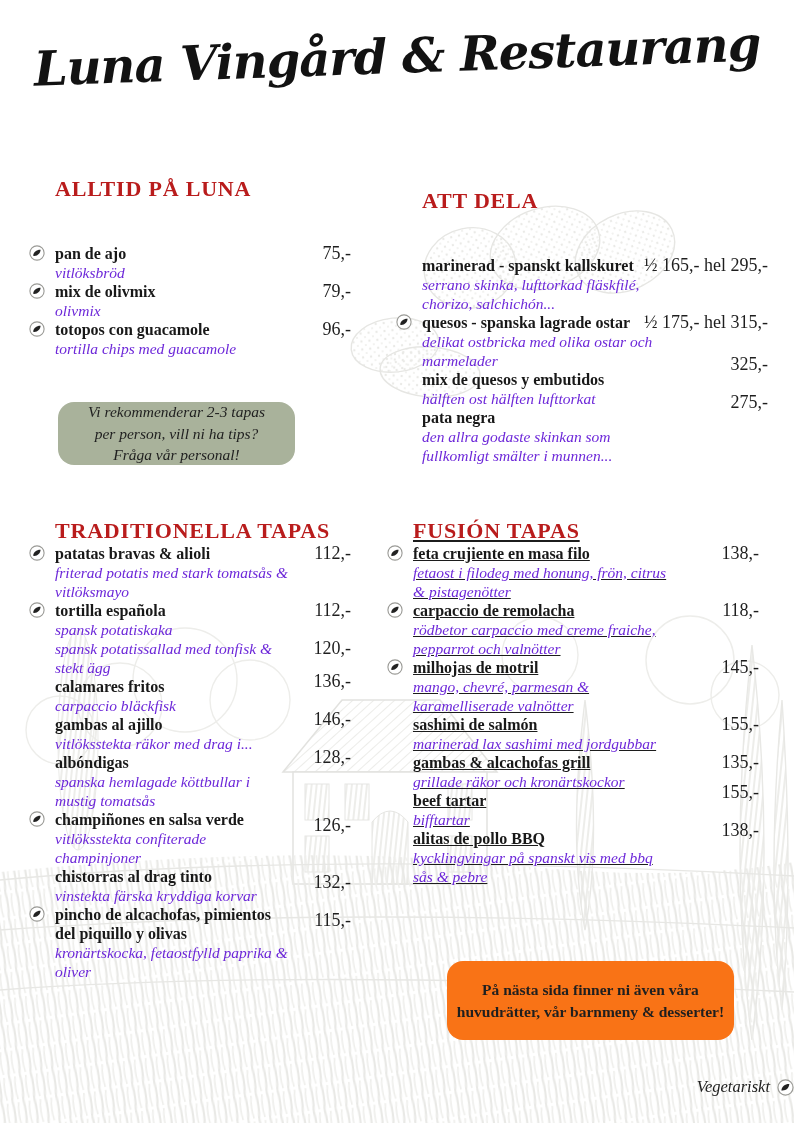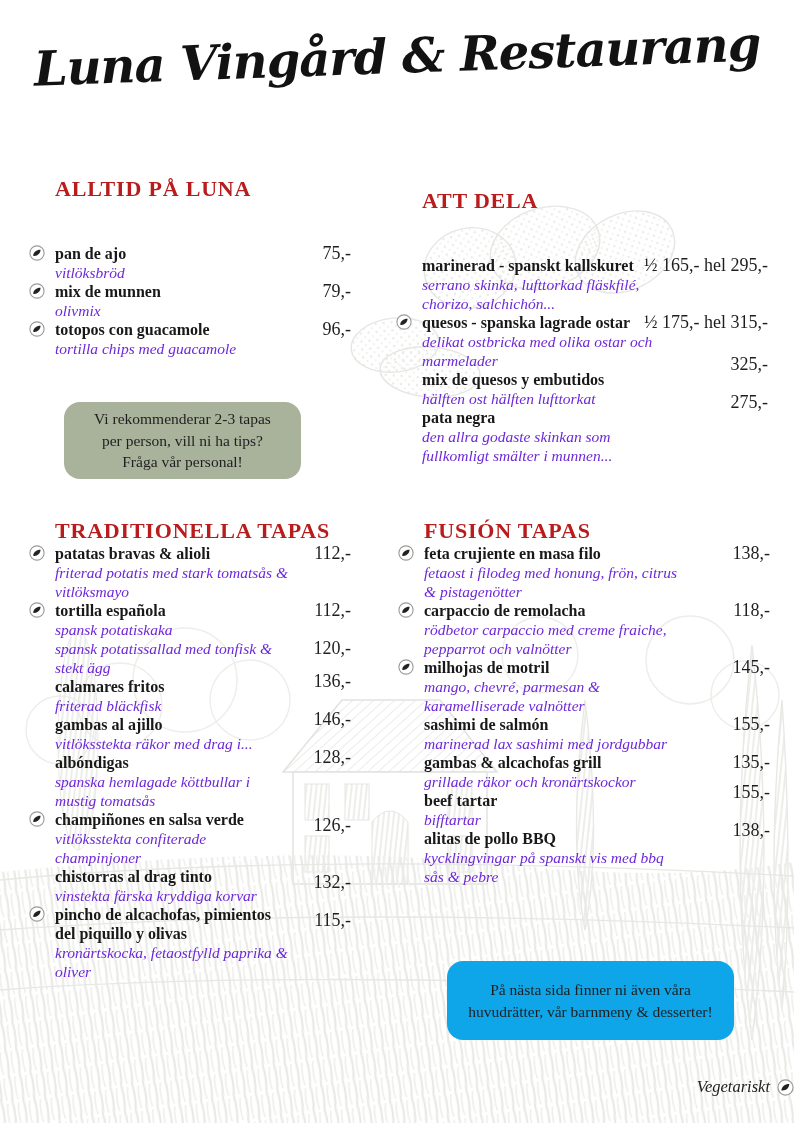--- a/index.html
+++ b/index.html
@@ -13,21 +13,21 @@
     position:absolute;top:28px;left:0;right:0;z-index:2;
     text-align:center;
     font-family:"DejaVu Serif",serif;font-style:italic;font-weight:bold;
     font-size:48px;letter-spacing:-1px;color:#121212;
     transform:rotate(-2deg);
   }
   .section{position:absolute;z-index:2;}
   #sec-alltid{left:55px;top:176px;width:296px;}
   #sec-share{left:422px;top:176px;width:346px;margin-top:12px;}
   #sec-trad{left:55px;top:518px;width:296px;}
-  #sec-fusion{left:424px;top:518px;width:346px;}
+  #sec-fusion{left:413px;top:518px;width:346px;text-decoration:underline;}
   .section h2{
     margin:0;font-size:22px;line-height:26px;font-weight:bold;
     letter-spacing:.8px;color:#b91c1c;
   }
   #sec-alltid h2,#sec-share h2{margin-bottom:42px;}
   #sec-trad h2,#sec-fusion h2{}
   .items{display:block;}
   .menu-item{position:relative;}
   .item-name{
     font-weight:bold;font-size:16px;line-height:19px;color:#181818;
@@ -51,21 +51,21 @@
   .veg-badge{
     position:absolute;left:-26px;top:1px;width:16px;height:16px;display:block;
   }
   .veg-badge svg{display:block;width:16px;height:16px;}
   .note{
     position:absolute;z-index:2;border-radius:16px;
     display:flex;align-items:center;justify-content:center;text-align:center;
     font-size:15.5px;line-height:21.5px;color:#1f1f1f;white-space:pre-line;
     padding:0 8px;box-sizing:border-box;
   }
-  .note-tips{left:64px;top:402px;width:237px;height:77px;}
+  .note-tips{left:58px;top:402px;width:237px;height:63px;font-style:italic;}
   .note-next{left:447px;top:961px;width:287px;height:79px;}
   .legend{
     position:absolute;z-index:2;left:0;right:0;top:1077px;
     display:flex;align-items:center;justify-content:flex-end;gap:7px;
     font-style:italic;font-size:16.5px;color:#1e1e1e;
   }
   .legend .veg-badge{position:static;width:17px;height:17px;}
   .legend .veg-badge svg{width:17px;height:17px;}
 </style>
 </head>
@@ -153,21 +153,21 @@
     <div class="item-desc">vitlöksbröd</div>
   </div>
 
   <div class="menu-item">
     <span class="veg-badge">
       <svg viewBox="0 0 16 16" xmlns="http://www.w3.org/2000/svg">
         <circle cx="8" cy="8" r="7.1" fill="#ffffff" stroke="#9a9a96" stroke-width="1.1"></circle>
         <path d="M4.1 10.8 C4.5 7.2 7.4 4.7 11.6 4.8 C11.3 8.7 8.3 11.4 4.1 10.8 Z" fill="#222222"></path>
       </svg>
     </span>
-    <div class="item-name">mix de munnen</div>
+    <div class="item-name">mix de olivmix</div>
     <div class="item-price">79,-</div>
     <div class="item-desc">olivmix</div>
   </div>
 
   <div class="menu-item">
     <span class="veg-badge">
       <svg viewBox="0 0 16 16" xmlns="http://www.w3.org/2000/svg">
         <circle cx="8" cy="8" r="7.1" fill="#ffffff" stroke="#9a9a96" stroke-width="1.1"></circle>
         <path d="M4.1 10.8 C4.5 7.2 7.4 4.7 11.6 4.8 C11.3 8.7 8.3 11.4 4.1 10.8 Z" fill="#222222"></path>
       </svg>
@@ -256,21 +256,21 @@
 
     <div class="item-price">120,-</div>
     <div class="item-desc">spansk potatissallad med tonfisk &amp;
 stekt ägg</div>
   </div>
 
   <div class="menu-item">
 
     <div class="item-name">calamares fritos</div>
     <div class="item-price">136,-</div>
-    <div class="item-desc">friterad bläckfisk</div>
+    <div class="item-desc">carpaccio bläckfisk</div>
   </div>
 
   <div class="menu-item">
 
     <div class="item-name">gambas al ajillo</div>
     <div class="item-price">146,-</div>
     <div class="item-desc">vitlöksstekta räkor med drag i...</div>
   </div>
 
   <div class="menu-item">
@@ -383,21 +383,21 @@
   <div class="menu-item">
 
     <div class="item-name">alitas de pollo BBQ</div>
     <div class="item-price">138,-</div>
     <div class="item-desc">kycklingvingar på spanskt vis med bbq
 sås &amp; pebre</div>
   </div>
 </div>
   </section>
 
-  <aside class="note note-next" style="background: #0ea5e9;">På nästa sida finner ni även våra
+  <aside class="note note-next" style="background: #f97316; font-weight: bold;">På nästa sida finner ni även våra
 huvudrätter, vår barnmeny &amp; desserter!</aside>
 
   <footer class="legend">
     <span>Vegetariskt</span>
     <span class="veg-badge">
       <svg viewBox="0 0 16 16" xmlns="http://www.w3.org/2000/svg">
         <circle cx="8" cy="8" r="7.1" fill="#ffffff" stroke="#9a9a96" stroke-width="1.1"></circle>
         <path d="M4.1 10.8 C4.5 7.2 7.4 4.7 11.6 4.8 C11.3 8.7 8.3 11.4 4.1 10.8 Z" fill="#222222"></path>
       </svg>
     </span>

